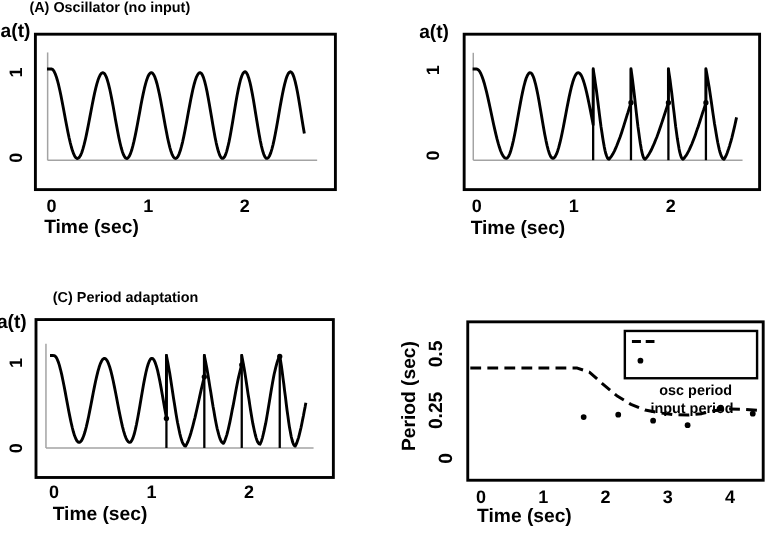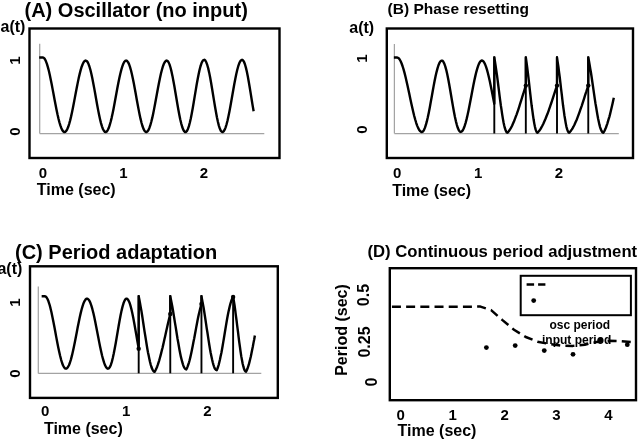--- a/index.html
+++ b/index.html
@@ -5,21 +5,21 @@
   html,body { margin:0; padding:0; background:#fff; }
   #figure {
     position: relative;
     width: 640px; height: 446px;
     background: #ffffff;
     font-family: "Liberation Sans", sans-serif;
     overflow: hidden;
   }
   #plot-svg { position:absolute; left:0; top:0; }
   .txt { position:absolute; color:#000; font-weight:bold; white-space:nowrap; line-height:1; }
-  .panel-title { font-size:20px; }
+  .panel-title { font-size:12px; }
   .panel-title.size-b { font-size:15.5px; }
   .panel-title.size-d { font-size:16.7px; }
   .axis-label  { font-size:16px; }
   .tick-label  { font-size:15px; }
   .tick-label-d { font-size:16px; }
   .tick-label-y { transform: rotate(-90deg); transform-origin: center center; }
   .ylab-rot { transform: rotate(-90deg); transform-origin: center center; }
   .legend-label { font-size:12px;margin-top:40px; }
 </style>
 </head>
@@ -64,29 +64,27 @@
       <rect x="389.8" y="268.2" width="246.2" height="132" fill="none" stroke="#000000" stroke-width="2.4"></rect>
       <rect x="520.7" y="275.8" width="110.2" height="39.4" fill="none" stroke="#000000" stroke-width="2"></rect>
       <line x1="526.6" y1="284.5" x2="545.4" y2="284.5" stroke="#000000" stroke-width="2.5" stroke-dasharray="7.5 4"></line>
       <circle cx="533.7" cy="300.6" r="2.4" fill="#000000"></circle>
     </svg>
 
   <div class="txt panel-title" style="left: 24.5px; top: 0px;">(A) Oscillator (no input)</div>
   <div class="txt axis-label" style="left: 0.5px; top: 19px;">a(t)</div>
   <div class="txt axis-label" style="left: 36.8px; top: 182.3px;">Time (sec)</div>
 
-  <div class="txt panel-title size-b" style="left: 387.6px; top: 0.8px;">(B) Phase resetting</div>
   <div class="txt axis-label" style="left: 349.3px; top: 20.3px;">a(t)</div>
   <div class="txt axis-label" style="left: 392.2px; top: 182.6px;">Time (sec)</div>
 
-  <div class="txt panel-title" style="left: 15px; top: 241.8px; text-align: right;">(C) Period adaptation</div>
+  <div class="txt panel-title" style="left: 44px; top: 241.8px; text-align: right;">(C) Period adaptation</div>
   <div class="txt axis-label" style="left: -2.6px; top: 260.9px;">a(t)</div>
   <div class="txt axis-label" style="left: 43.9px; top: 420.9px;">Time (sec)</div>
 
-  <div class="txt panel-title size-d" style="left: 367.4px; top: 243.8px;">(D) Continuous period adjustment</div>
   <div class="txt axis-label ylab-rot" style="left: 296px; top: 322.2px;">Period (sec)</div>
   <div class="txt axis-label" style="left: 397.6px; top: 422.9px;">Time (sec)</div>
 
   <div class="txt legend-label" style="left: 549.4px; top: 279.2px;">osc period</div>
   <div class="txt legend-label" style="left: 542px; top: 294.4px;">input period</div>
 <div class="txt tick-label" style="left: 38.8px; top: 165.3px;">0</div>
     <div class="txt tick-label" style="left: 119.3px; top: 165.3px;">1</div>
     <div class="txt tick-label" style="left: 199.8px; top: 165.3px;">2</div>
     <div class="txt tick-label tick-label-y" style="left: 9.8px; top: 53.3px;">1</div>
     <div class="txt tick-label tick-label-y" style="left: 9.8px; top: 124.3px;">0</div>

